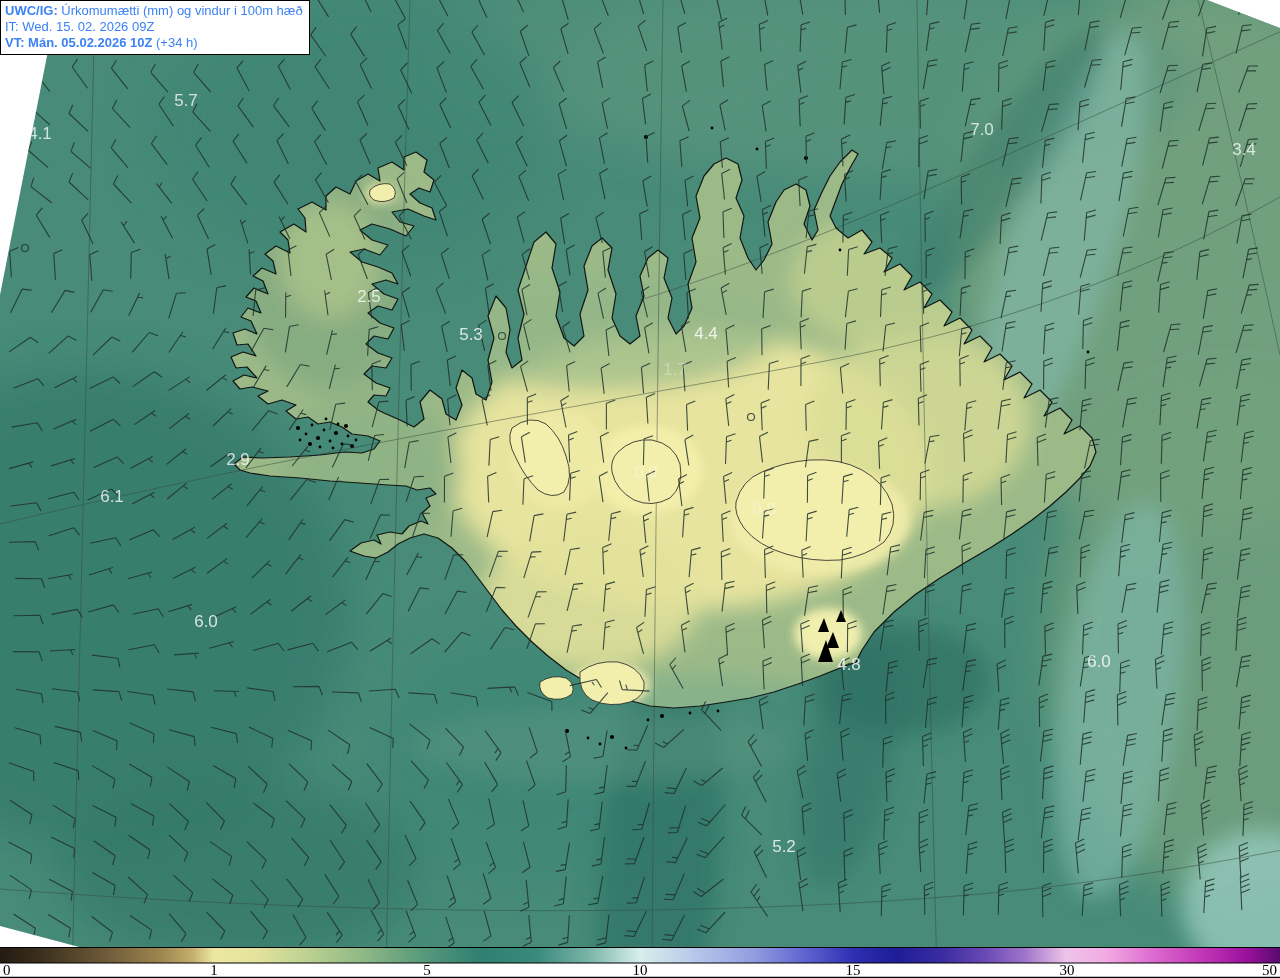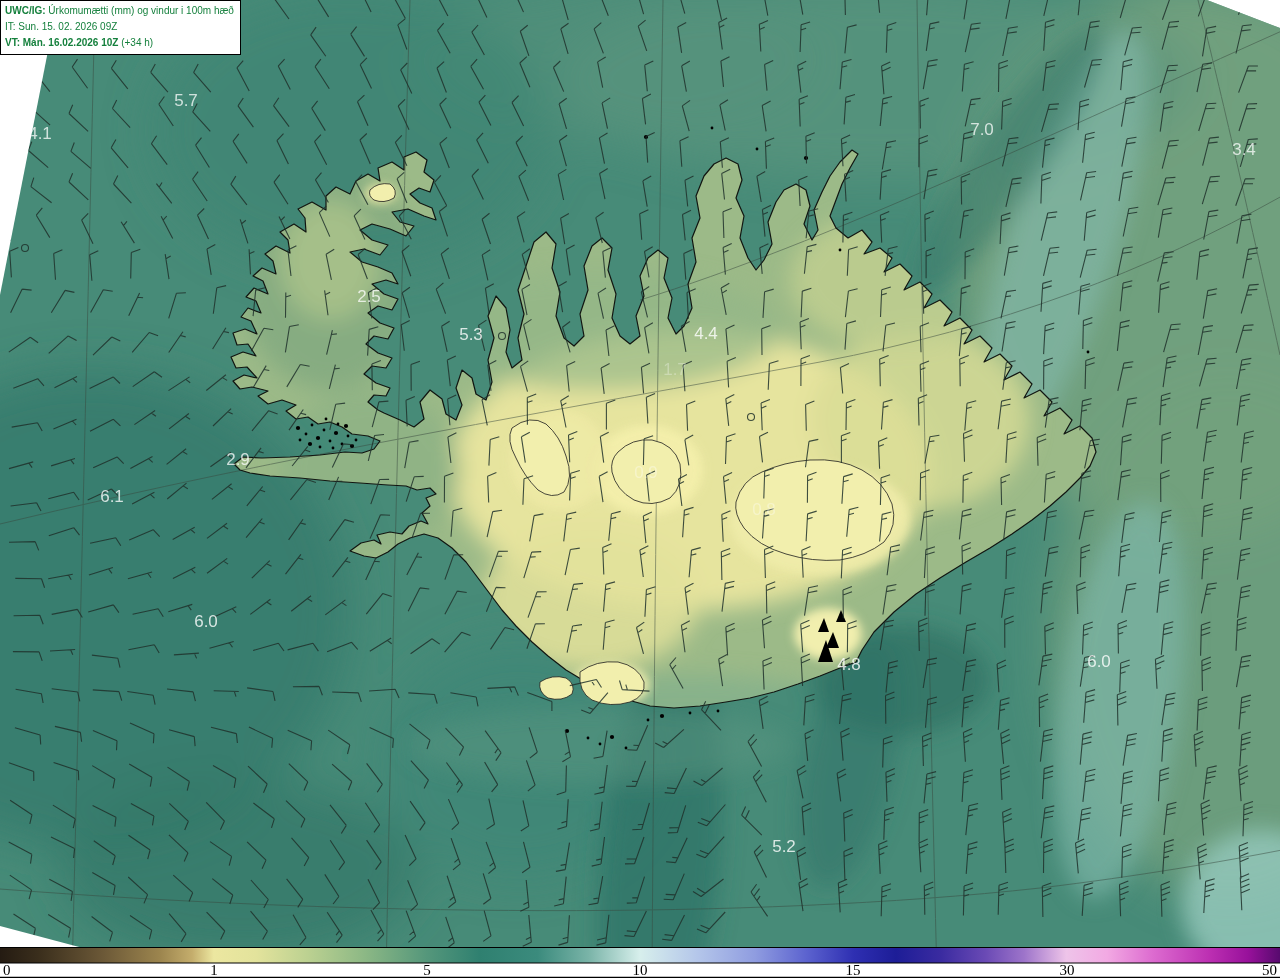--- a/index.html
+++ b/index.html
@@ -1,20 +1,20 @@
 <!DOCTYPE html>
 <html><head>
 <meta charset="utf-8">
 <style>
   html,body{margin:0;padding:0;background:#ffffff;}
   #stage{position:relative;width:1280px;height:978px;background:#ffffff;overflow:hidden;
          font-family:"Liberation Sans", sans-serif;}
   #mapsvg{position:absolute;left:0;top:0;}
   .titlebox{position:absolute;left:0;top:0;background:#ffffff;border:1px solid #000;
-            padding:2px 6px 3px 4px;font-size:10px;line-height:16px;color:#15803d;z-index:5;
+            padding:2px 6px 3px 4px;font-size:13px;line-height:16px;color:#3b82f6;z-index:5;
             white-space:nowrap;}
   .titlebox b{font-weight:bold;}
 </style>
 </head>
 <body>
 
 <div id="stage">
 
 <svg id="mapsvg" width="1280" height="978" viewBox="0 0 1280 978">
   <defs>
@@ -219,17 +219,17 @@
           <text x="853" y="975" text-anchor="middle" fill="#000" font-size="15" font-family="'Liberation Serif', serif">15</text>
           <text x="1067" y="975" text-anchor="middle" fill="#000" font-size="15" font-family="'Liberation Serif', serif">30</text>
           <text x="1277" y="975" text-anchor="end" fill="#000" font-size="15" font-family="'Liberation Serif', serif">50</text>
         </g>
     <line x1="0" y1="977.3" x2="1280" y2="977.3" stroke="#000" stroke-width="1.2"></line>
   </g>
 </svg>
 
 <div class="titlebox">
   <div><b>UWC/IG:</b><span> Úrkomumætti (mm) og vindur i 100m hæð</span></div>
-  <div>IT: Sun. 15. 02. 2026 09Z</div>
-  <div><b>VT: Mán. 16.02.2026 10Z</b><span> (+34 h)</span></div>
+  <div>IT: Wed. 15. 02. 2026 09Z</div>
+  <div><b>VT: Mán. 05.02.2026 10Z</b><span> (+34 h)</span></div>
 </div>
 
 </div>
 
 </body></html>

